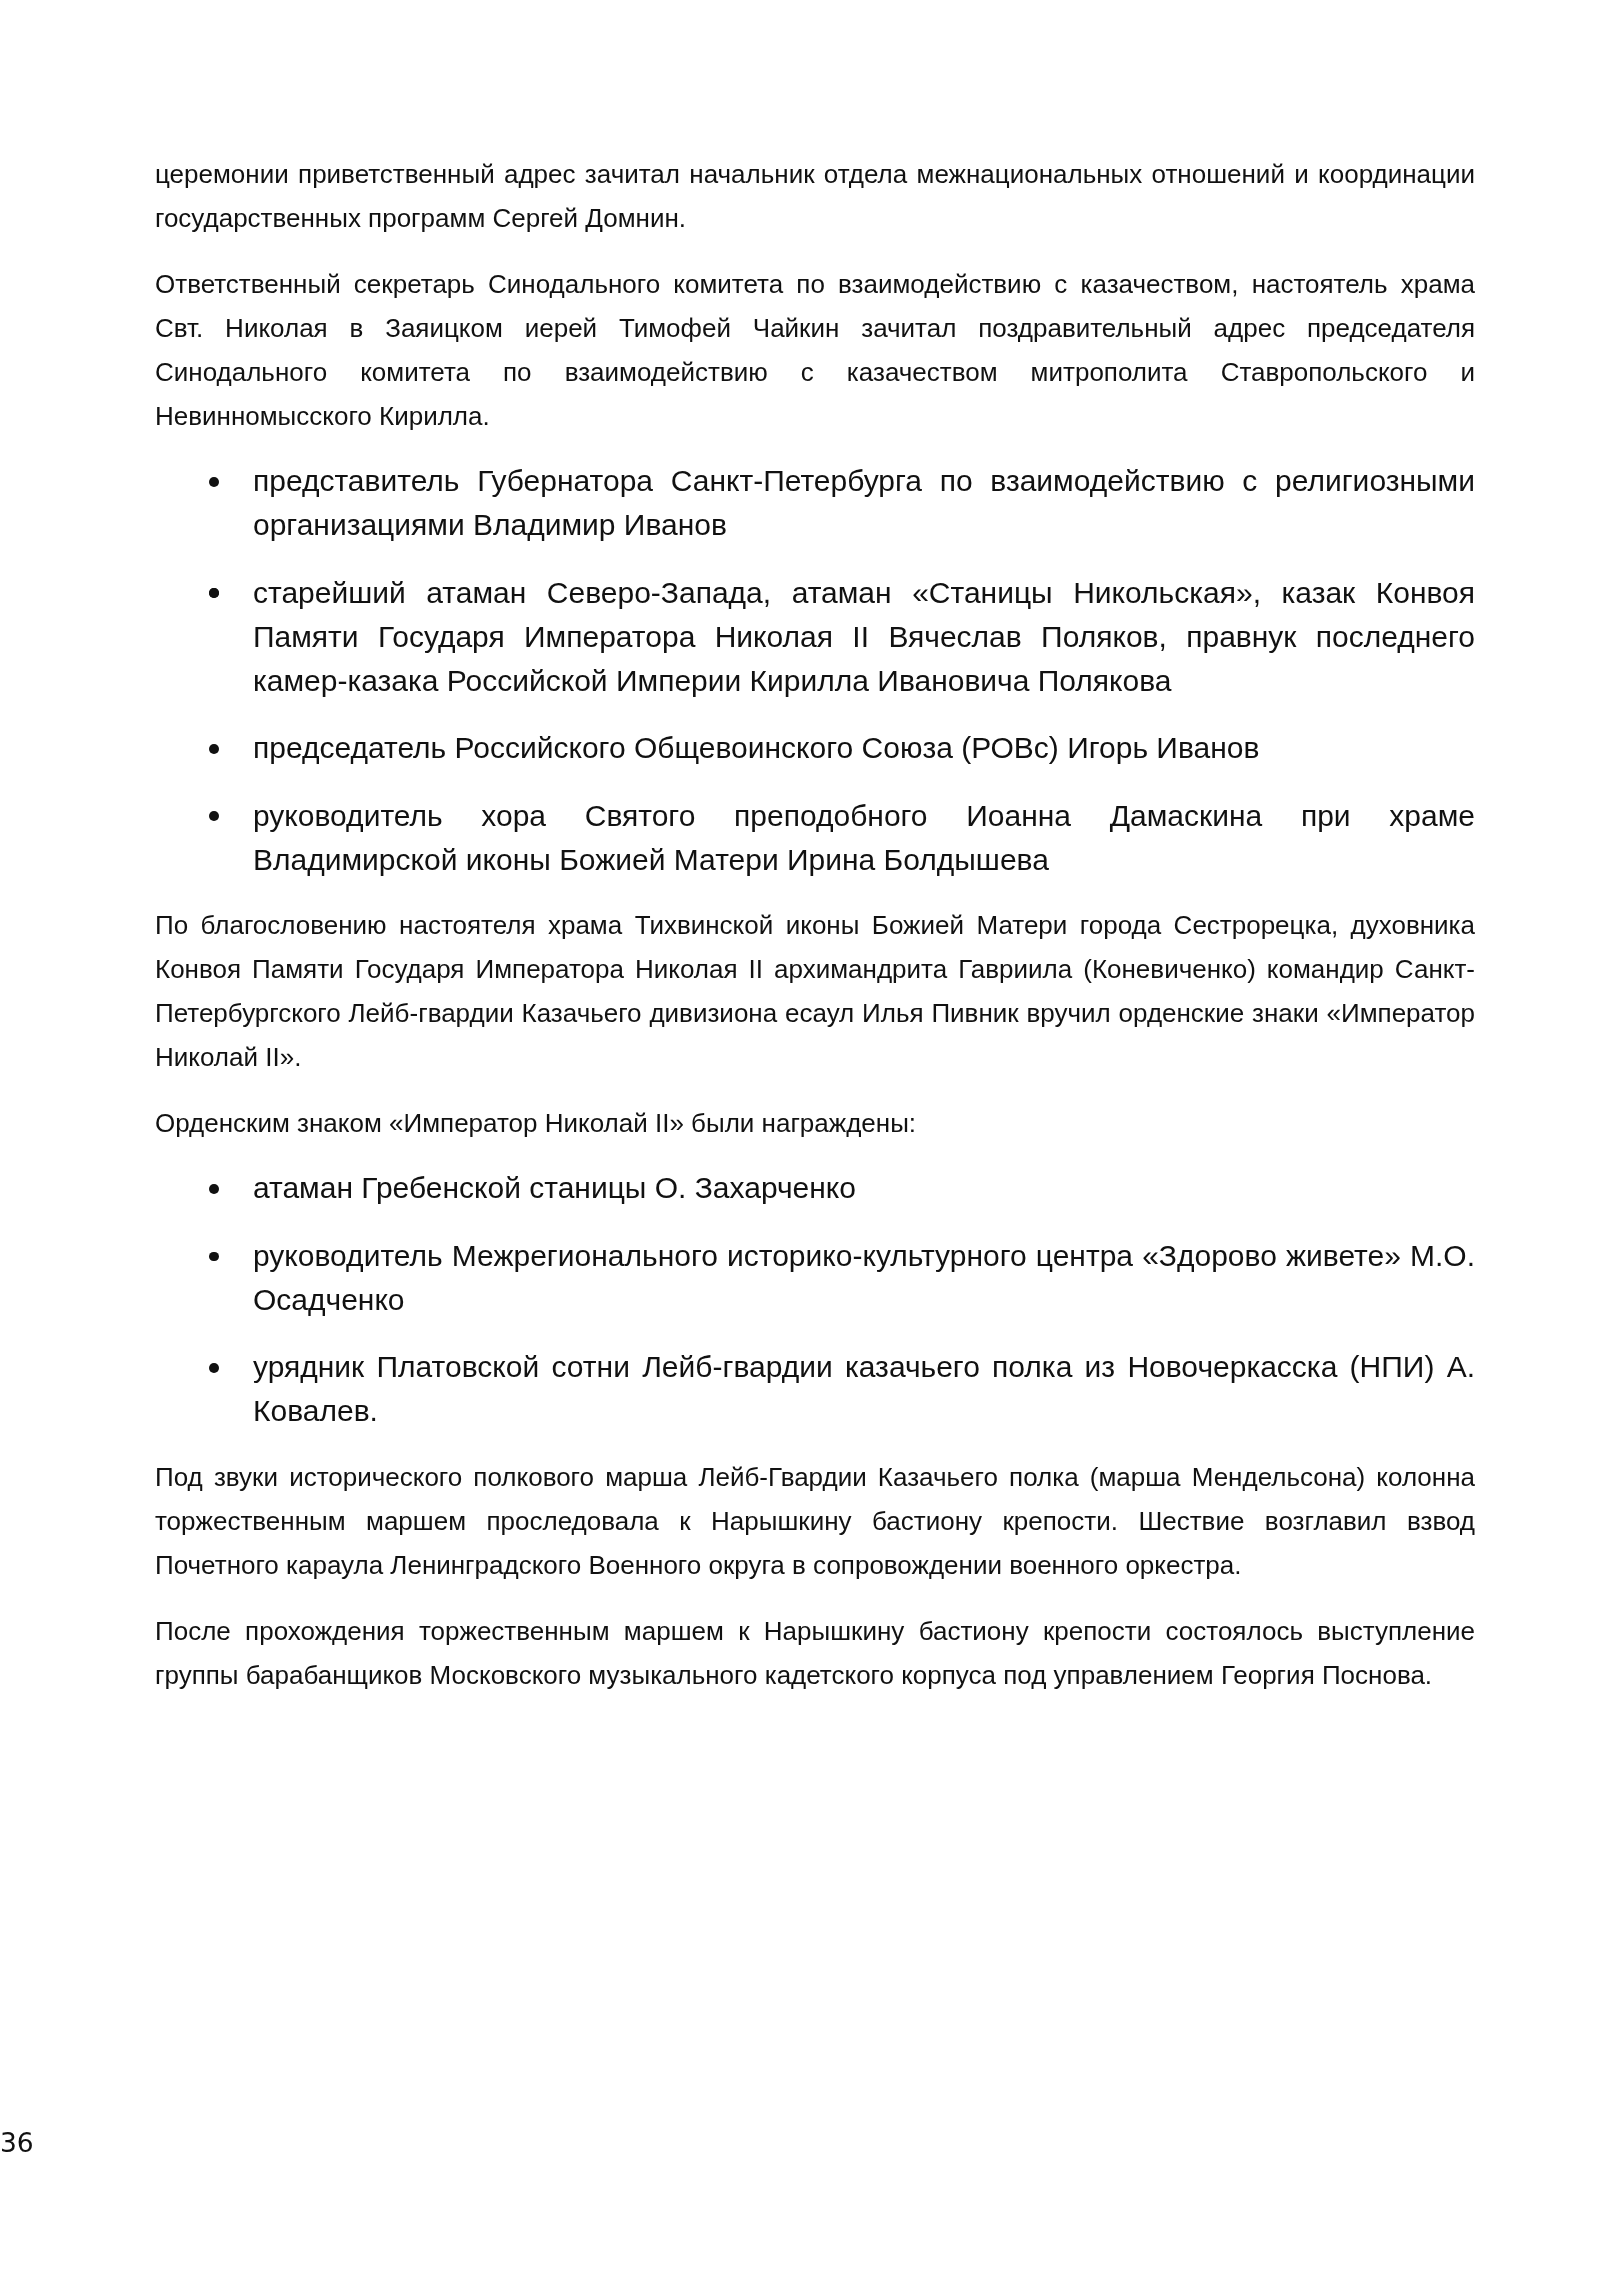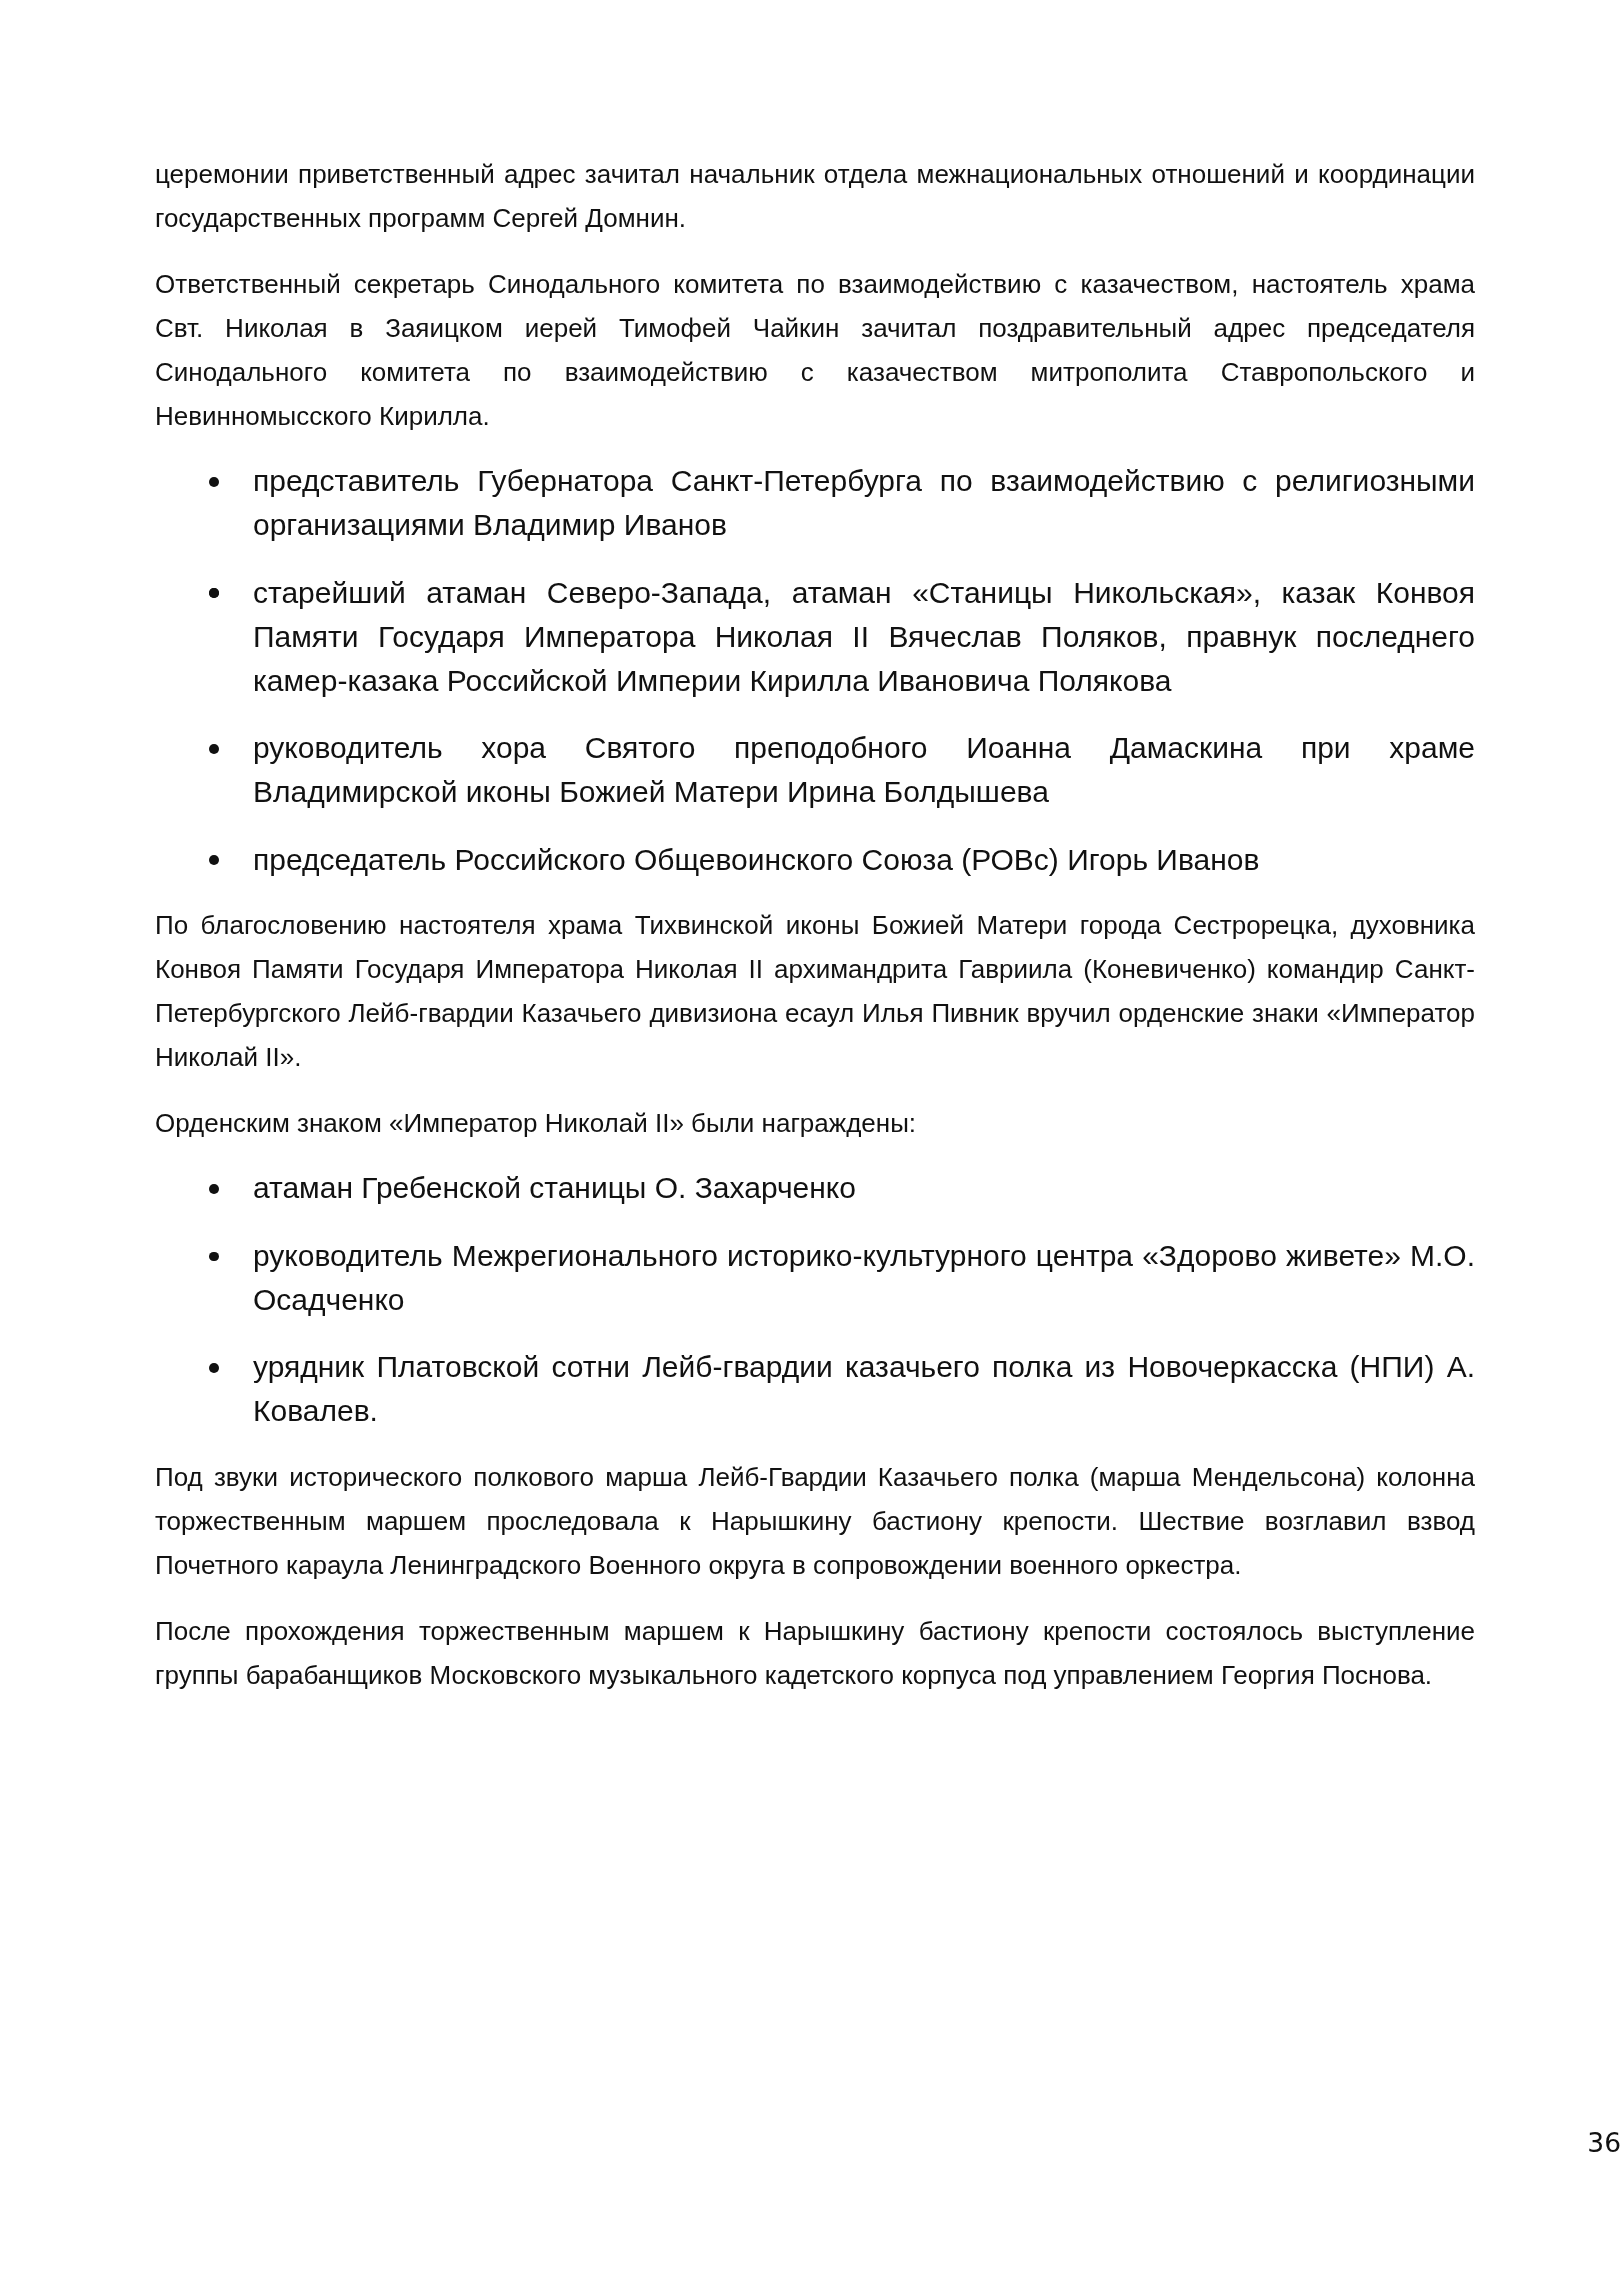--- a/index.html
+++ b/index.html
@@ -49,21 +49,21 @@
     width: 9.8px;
     height: 9.8px;
     border-radius: 50%;
     background: #111111;
   }
   .page-number {
     position: absolute;
     left: 0;
     width: 1621px;
     top: 2127px;
-    text-align: right;
+    text-align: left;
     font-family: "DejaVu Sans", sans-serif;
     font-size: 26.5px;
     color: #111111;
   }
 </style>
 </head>
 <body>
 
 <div class="page">
   <p class="para">церемонии приветственный адрес зачитал начальник отдела межнациональных отношений и координации государственных программ Сергей Домнин.</p>
@@ -76,25 +76,25 @@
     </li>
     <li class="list-item">
       <span class="bullet"></span>
     </li>
     <li class="list-item">
       <span class="bullet"></span>
       <span>старейший атаман Северо-Запада, атаман «Станицы Никольская», казак Конвоя Памяти Государя Императора Николая II Вячеслав Поляков, правнук последнего камер-казака Российской Империи Кирилла Ивановича Полякова</span>
     </li>
     <li class="list-item">
       <span class="bullet"></span>
-      <span>руководитель хора Святого преподобного Иоанна Дамаскина при храме Владимирской иконы Божией Матери Ирина Болдышева</span>
+      <span>председатель Российского Общевоинского Союза (РОВс) Игорь Иванов</span>
     </li>
     <li class="list-item">
       <span class="bullet"></span>
-      <span>председатель Российского Общевоинского Союза (РОВс) Игорь Иванов</span>
+      <span>руководитель хора Святого преподобного Иоанна Дамаскина при храме Владимирской иконы Божией Матери Ирина Болдышева</span>
     </li>
   </ul>
 
   <p class="para">По благословению настоятеля храма Тихвинской иконы Божией Матери города Сестрорецка, духовника Конвоя Памяти Государя Императора Николая II архимандрита Гавриила (Коневиченко) командир Санкт-Петербургского Лейб-гвардии Казачьего дивизиона  есаул Илья Пивник вручил орденские знаки «Император Николай II».</p>
   <p class="para">Орденским знаком «Император Николай II» были награждены:</p>
 
   <ul class="list">
     <li class="list-item">
       <span class="bullet"></span>
       <span>атаман Гребенской станицы О. Захарченко</span>

